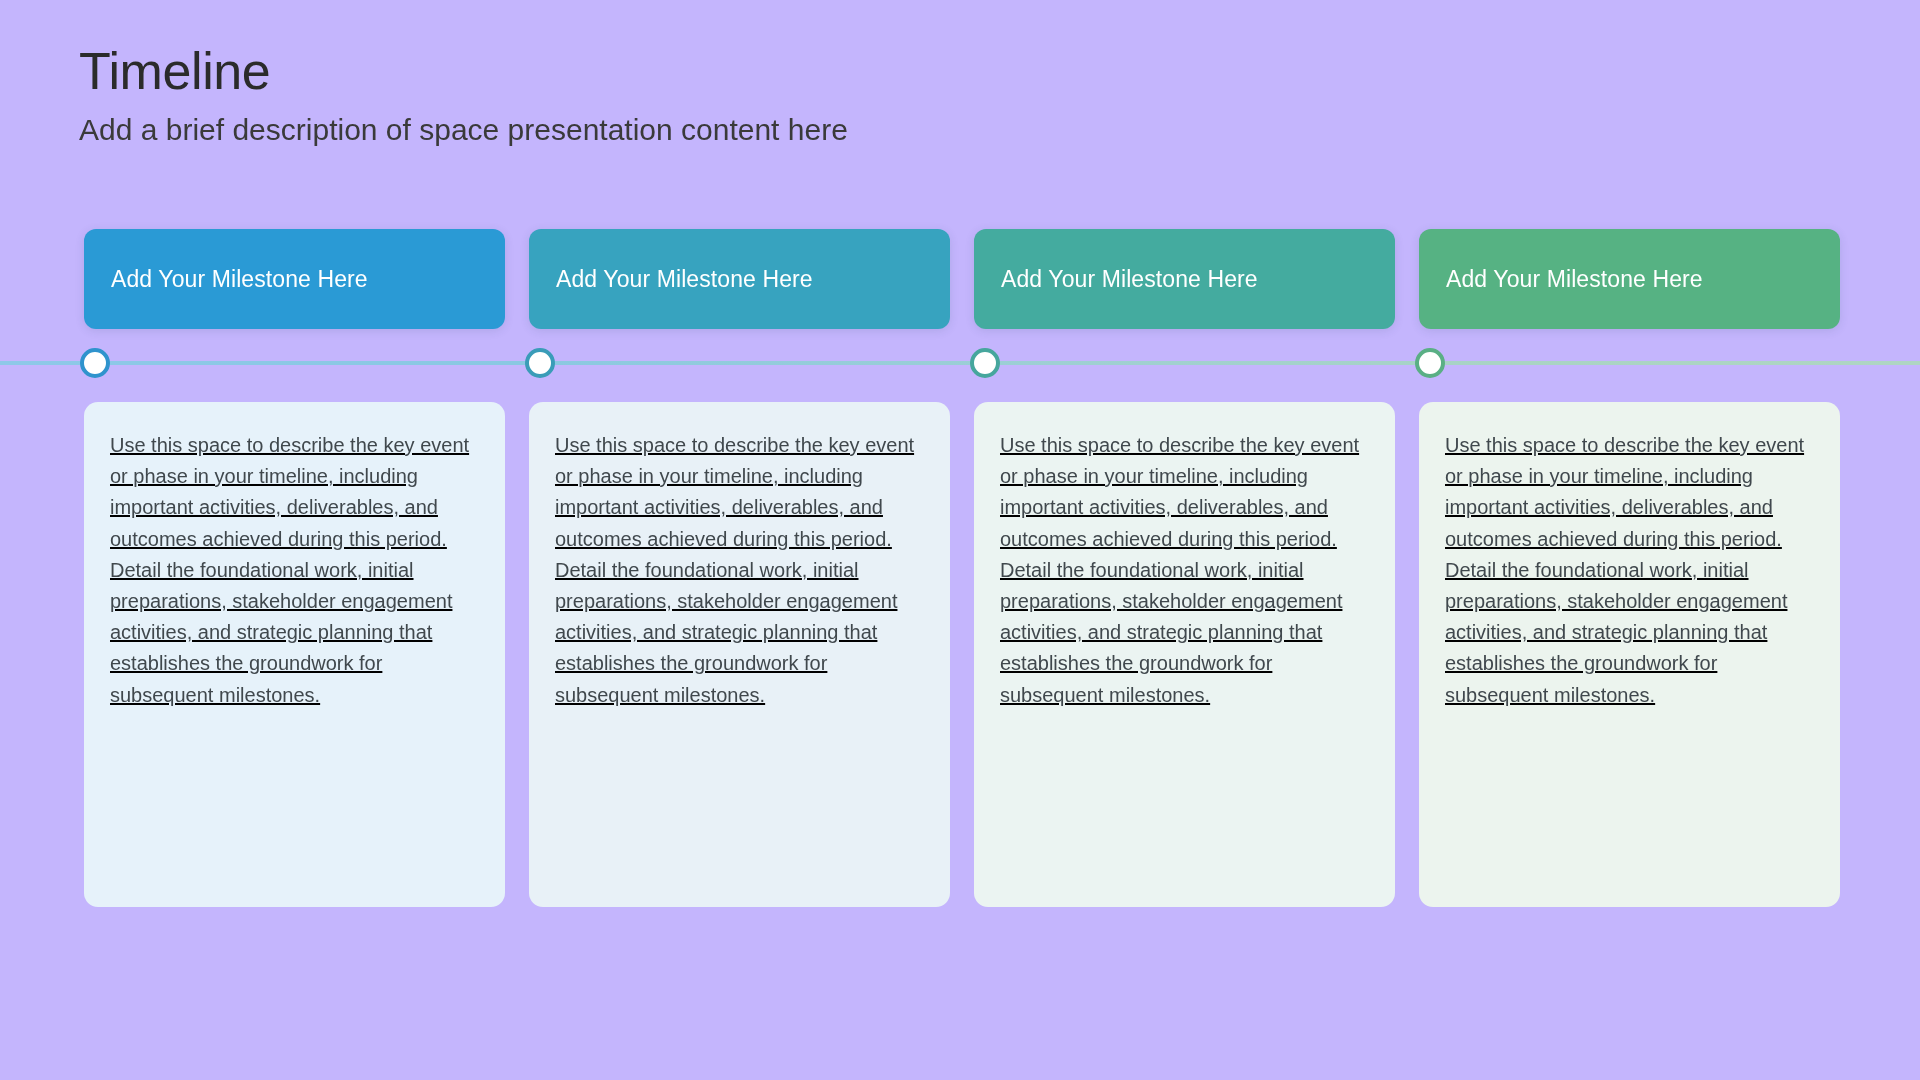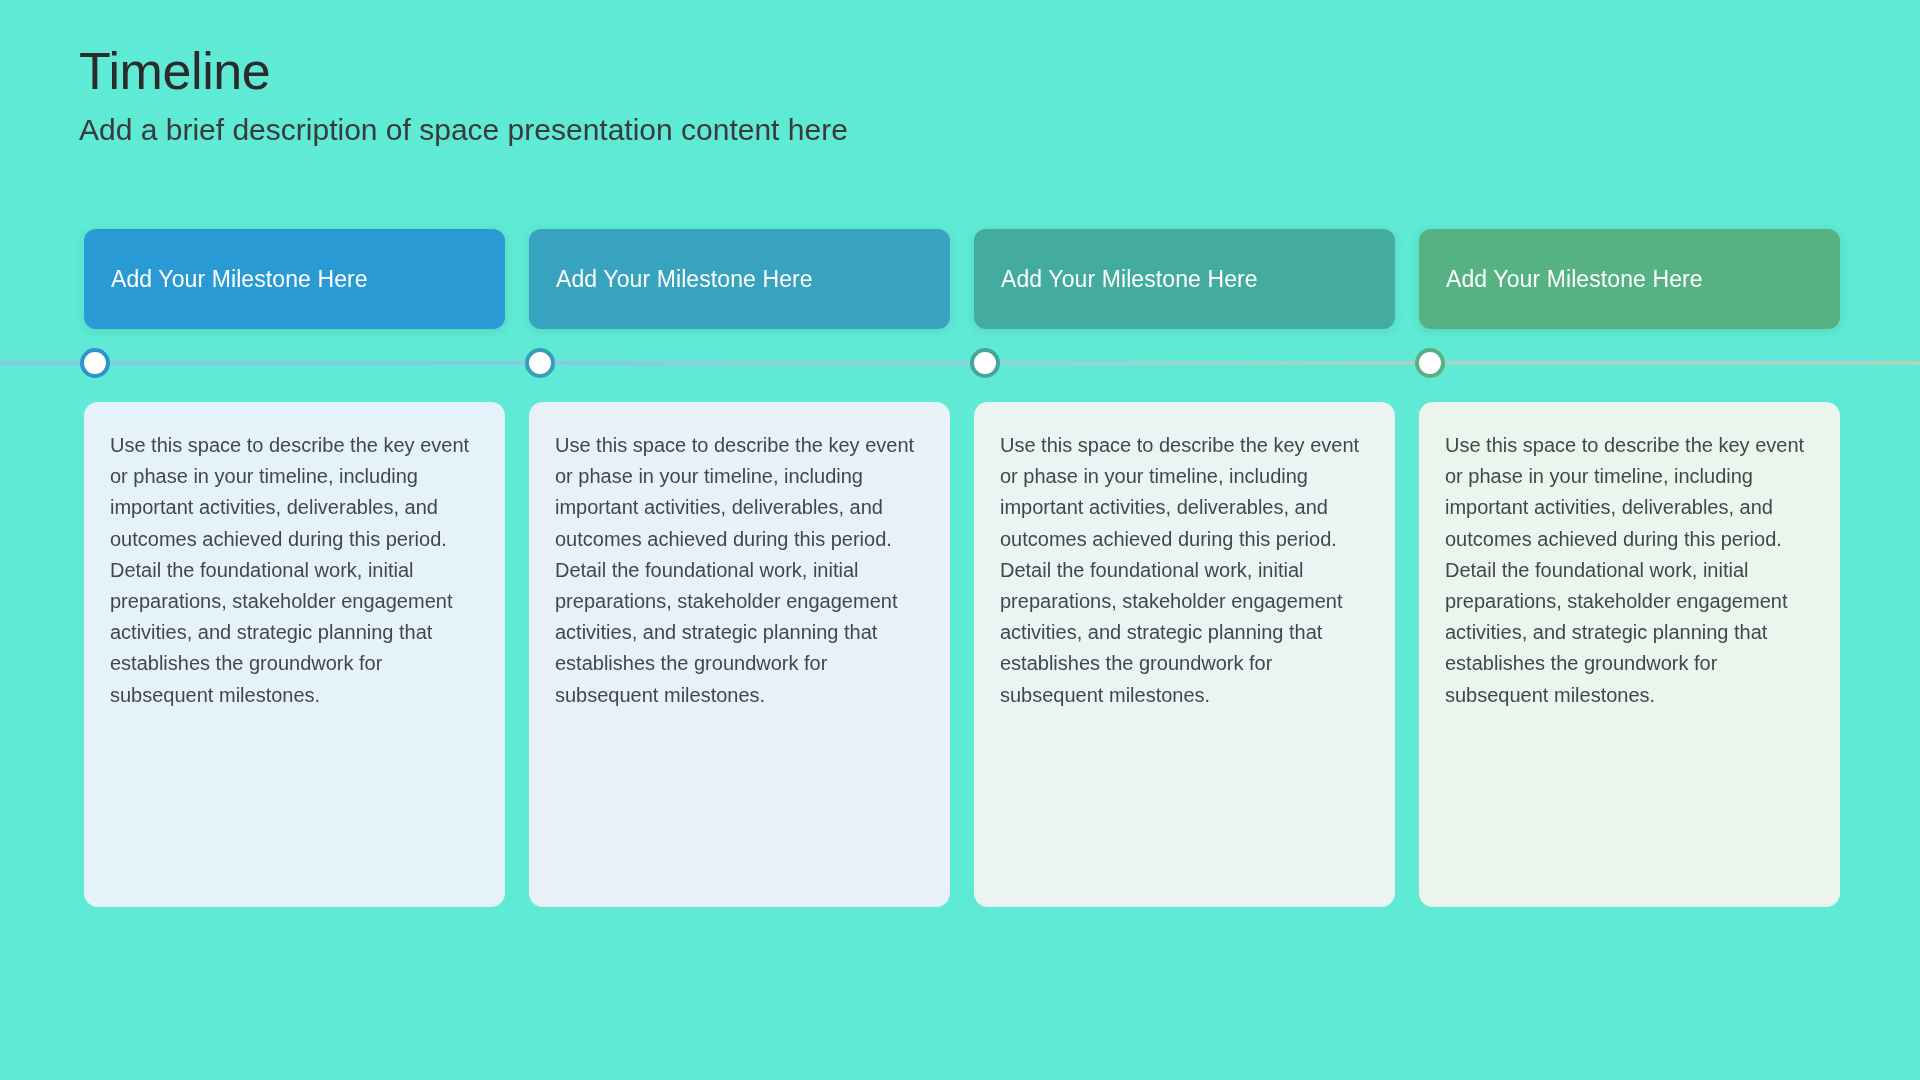--- a/index.html
+++ b/index.html
@@ -13,21 +13,21 @@
     font-family: "Liberation Sans", sans-serif;
     -webkit-font-smoothing: antialiased;
     overflow: hidden;
     position: relative;
   }
 
   .slide {
     position: relative;
     width: 1920px;
     height: 1080px;
-    background: #5eead4;
+    background: #c4b5fd;
   }
 
   
   .header {
     position: absolute;
     left: 79px;
     top: 42px;
     width: 1500px;
   }
   .page-title {
@@ -110,20 +110,21 @@
 
   .desc-card {
     position: absolute;
     top: 402px;
     left: 0;
     width: 421px;
     height: 505px;
     border-radius: 14px;
     box-sizing: border-box;
     padding: 28px 26px 24px 26px;
+    text-decoration: underline;
   }
   .desc-text {
     font-size: 20px;
     line-height: 1.56;
     color: #40484d;
     margin: 0;
   }
 </style>
 </head>
 <body>

